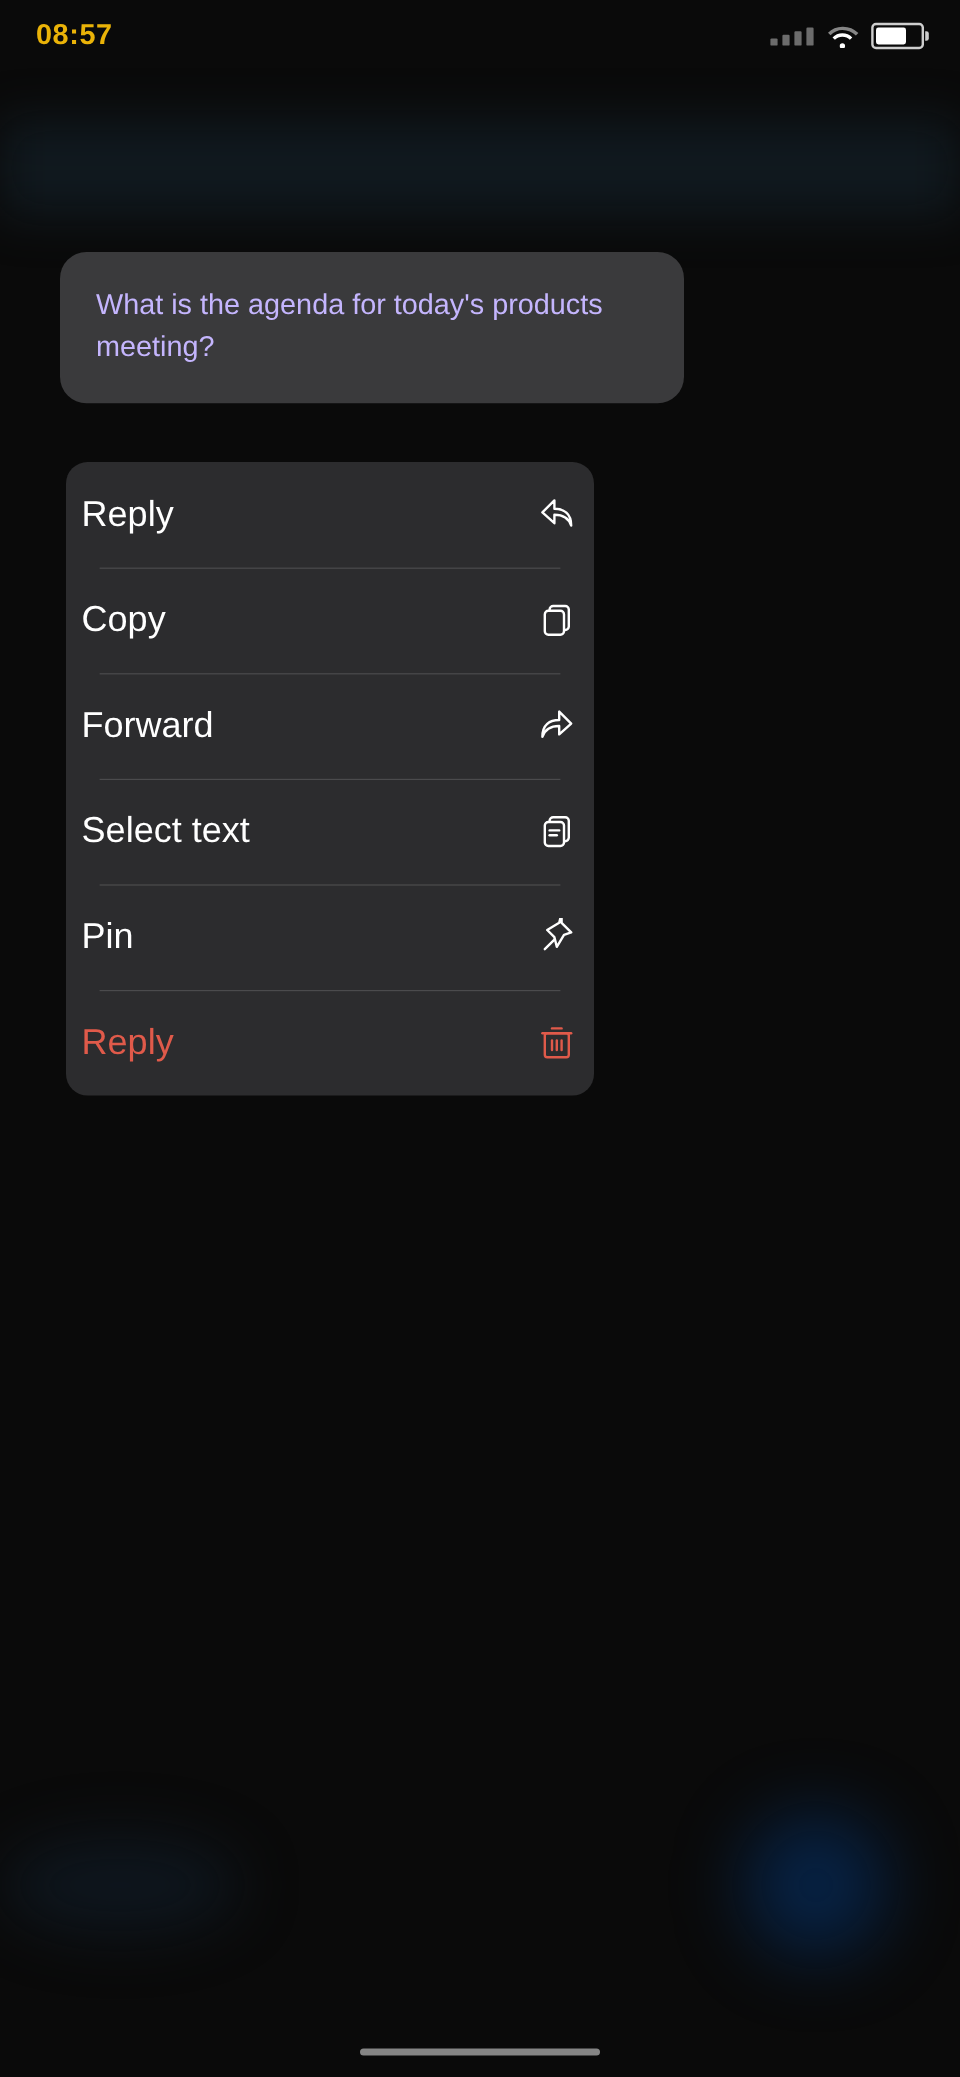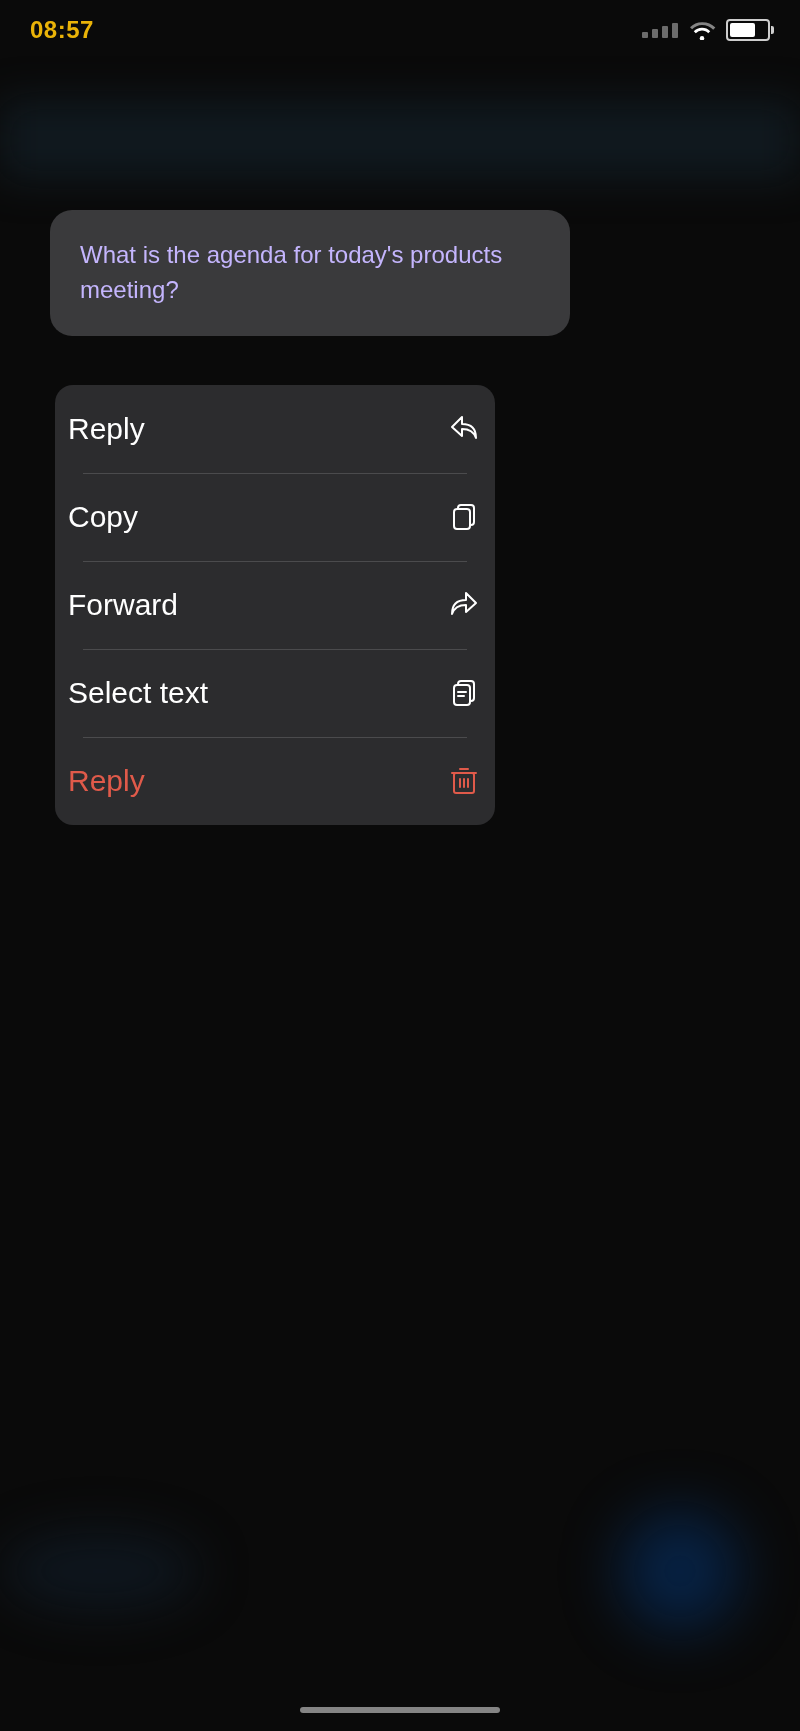--- a/index.html
+++ b/index.html
@@ -286,20 +286,29 @@
     <div class="menu-icon">
       <svg viewBox="0 0 32 32" fill="none" xmlns="http://www.w3.org/2000/svg">
         <rect x="10" y="4" width="16" height="20" rx="3" stroke="white" stroke-width="2"></rect>
         <rect x="6" y="8" width="16" height="20" rx="3" stroke="white" stroke-width="2" fill="#2c2c2e"></rect>
         <line x1="10" y1="15" x2="18" y2="15" stroke="white" stroke-width="2" stroke-linecap="round"></line>
         <line x1="10" y1="19" x2="16" y2="19" stroke="white" stroke-width="2" stroke-linecap="round"></line>
       </svg>
     </div>
   </div>
 
+  <div class="menu-item">
+    <span class="menu-label">Pin</span>
+    <div class="menu-icon">
+      <svg viewBox="0 0 32 32" fill="none" xmlns="http://www.w3.org/2000/svg">
+        <path d="M20 4L28 12l-6 2-6 10-2-8-6-6 10-6 2-8z" stroke="white" stroke-width="2" stroke-linejoin="round" fill="none"></path>
+        <line x1="14" y1="18" x2="6" y2="26" stroke="white" stroke-width="2" stroke-linecap="round"></line>
+      </svg>
+    </div>
+  </div>
 
   <div class="menu-item">
     <span class="menu-label delete">Reply</span>
     <div class="menu-icon">
       <svg viewBox="0 0 32 32" fill="none" xmlns="http://www.w3.org/2000/svg">
         <rect x="6" y="8" width="20" height="20" rx="2" stroke="#e05a4a" stroke-width="2"></rect>
         <line x1="4" y1="8" x2="28" y2="8" stroke="#e05a4a" stroke-width="2" stroke-linecap="round"></line>
         <line x1="12" y1="4" x2="20" y2="4" stroke="#e05a4a" stroke-width="2" stroke-linecap="round"></line>
         <line x1="12" y1="14" x2="12" y2="22" stroke="#e05a4a" stroke-width="2" stroke-linecap="round"></line>
         <line x1="16" y1="14" x2="16" y2="22" stroke="#e05a4a" stroke-width="2" stroke-linecap="round"></line>

